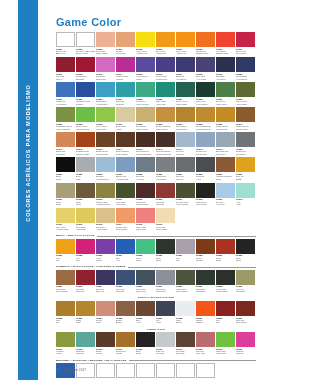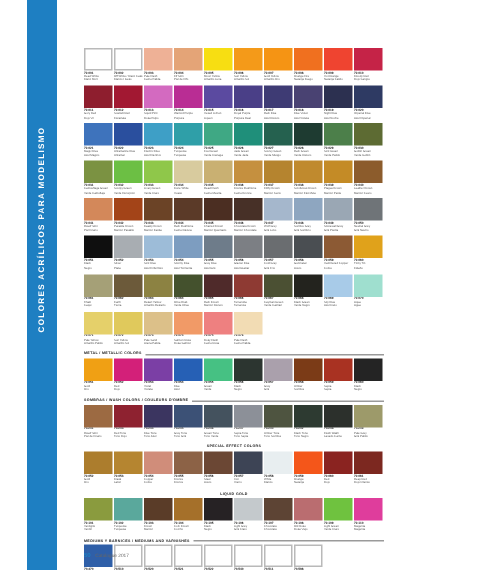--- a/index.html
+++ b/index.html
@@ -105,20 +105,21 @@
 <body>
 
 <div id="page">
 
   <div id="sidebar">
     <div id="sidebar-label">COLORES ACRÍLICOS PARA MODELISMO</div>
   </div>
 
   <div id="content">
 
+    <div id="title">Game Color</div>
 
     <div id="grid-host" style="position:absolute;left:0;top:32px;width:200px;">
         <div class="grid">
           <div class="cell">
             <div class="chip outline"></div>
             <div class="meta">
               <span class="code">72.001</span>
               <span class="nm">Dead White</span>
               <span class="nm">Blanc Mort</span>
             </div>

